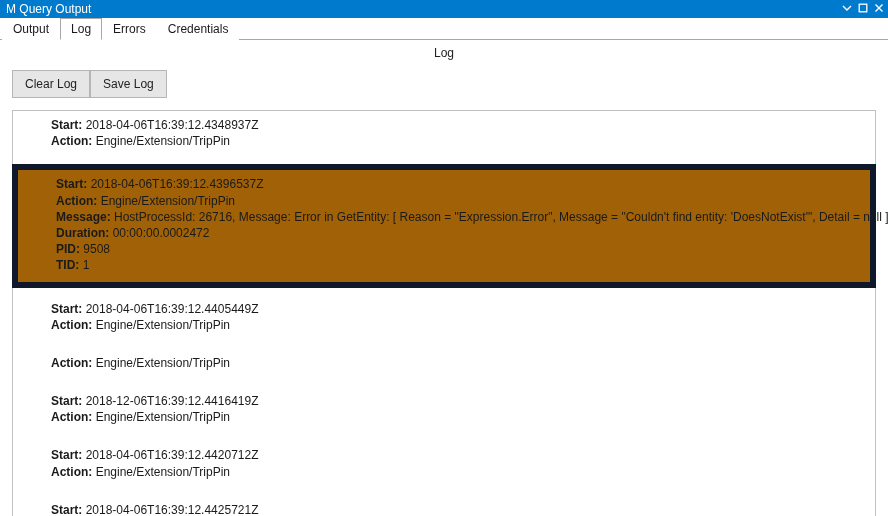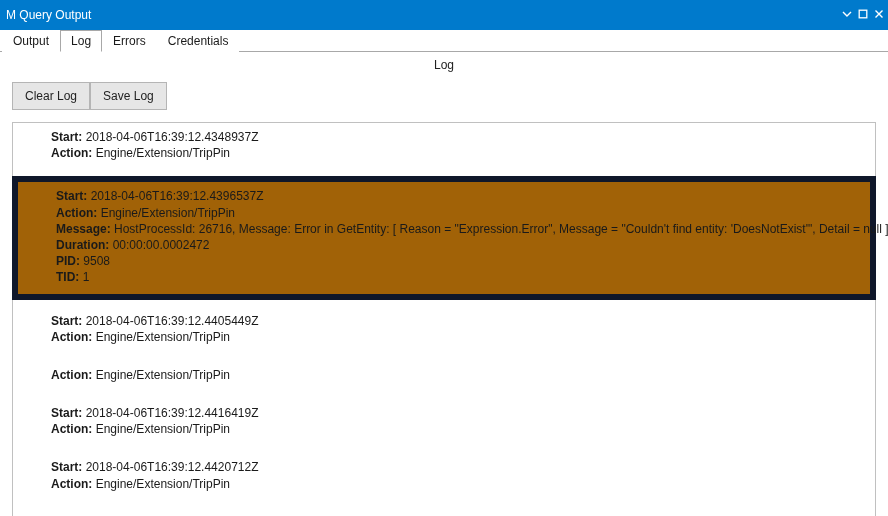--- a/index.html
+++ b/index.html
@@ -9,21 +9,21 @@
     background: #fff;
     width: 888px;
     height: 516px;
     overflow: hidden;
     display: flex;
     flex-direction: column;
   }
   .titlebar {
     background: #007acc;
     color: #fff;
-    height: 30px;
+    height: 18px;
     display: flex;
     align-items: center;
     justify-content: space-between;
     padding: 0 4px;
     font-size: 12px;
   }
   .titlebar .title { padding-left: 2px; }
   .titlebar .winbtns { display: flex; gap: 6px; align-items: center; }
 
   .tabs {
@@ -164,21 +164,21 @@
         <div class="entry">
           <div class="row"><span class="lbl">Start: </span><span>2018-04-06T16:39:12.4405449Z</span></div>
           <div class="row"><span class="lbl">Action: </span><span>Engine/Extension/TripPin</span></div>
         </div>
         <div class="spacer"></div>
         <div class="entry">
           <div class="row"><span class="lbl">Action: </span><span>Engine/Extension/TripPin</span></div>
         </div>
         <div class="spacer"></div>
         <div class="entry">
-          <div class="row"><span class="lbl">Start: </span><span>2018-04-06T16:39:12.4416419Z</span></div>
+          <div class="row"><span class="lbl">Start: </span><span>2018-12-06T16:39:12.4416419Z</span></div>
           <div class="row"><span class="lbl">Action: </span><span>Engine/Extension/TripPin</span></div>
         </div>
         <div class="spacer"></div>
         <div class="entry">
           <div class="row"><span class="lbl">Start: </span><span>2018-04-06T16:39:12.4420712Z</span></div>
           <div class="row"><span class="lbl">Action: </span><span>Engine/Extension/TripPin</span></div>
         </div>
         <div class="spacer"></div>
         <div class="entry">
           <div class="row"><span class="lbl">Start: </span><span>2018-04-06T16:39:12.4425721Z</span></div>

